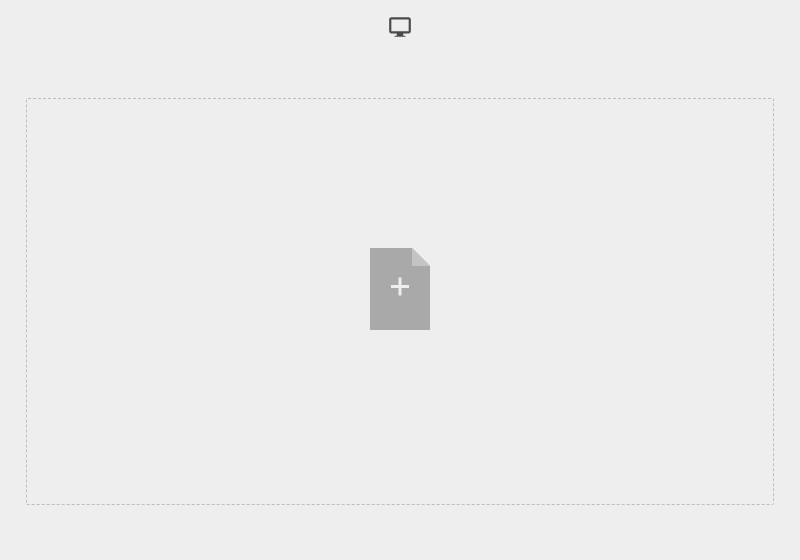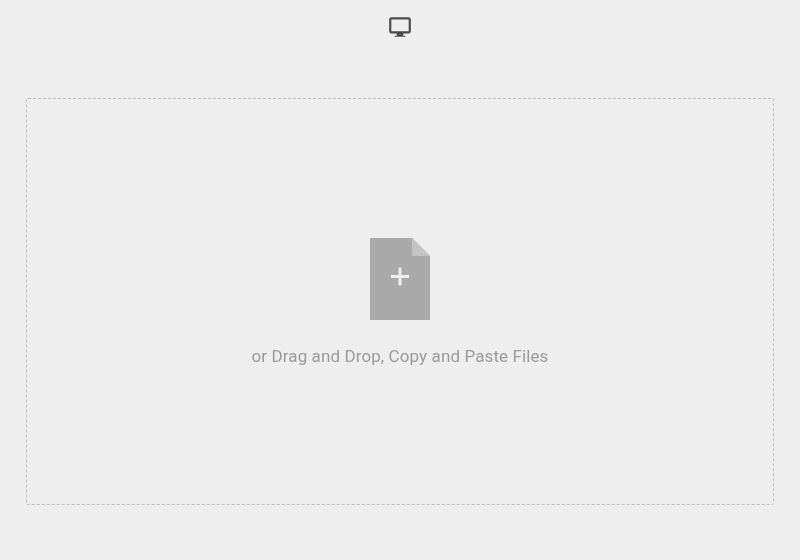--- a/index.html
+++ b/index.html
@@ -76,14 +76,13 @@
 
 <div class="dropzone">
   <span class="file-icon-wrap">
     <svg width="60" height="82" viewBox="0 0 60 82">
       <path d="M0 0 H42 L60 18 V82 H0 Z" fill="#a9a9a9"></path>
       <path d="M42 0 V18 H60 Z" fill="#c4c4c4"></path>
       <rect x="21" y="37" width="18" height="3" fill="#eeeeee"></rect>
       <rect x="28.5" y="29.5" width="3" height="18" fill="#eeeeee"></rect>
     </svg>
   </span>
-  <div class="subtitle">or Drag and Drop, Copy and Paste Files</div>
 </div>
 
 </body></html>

